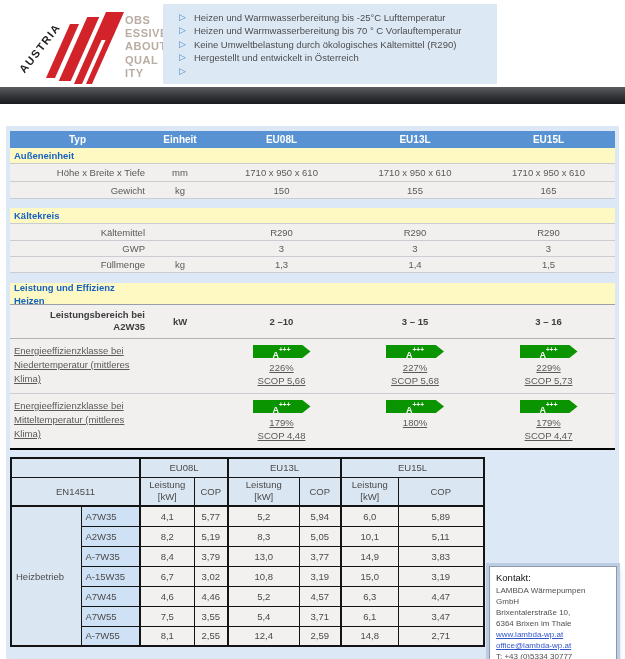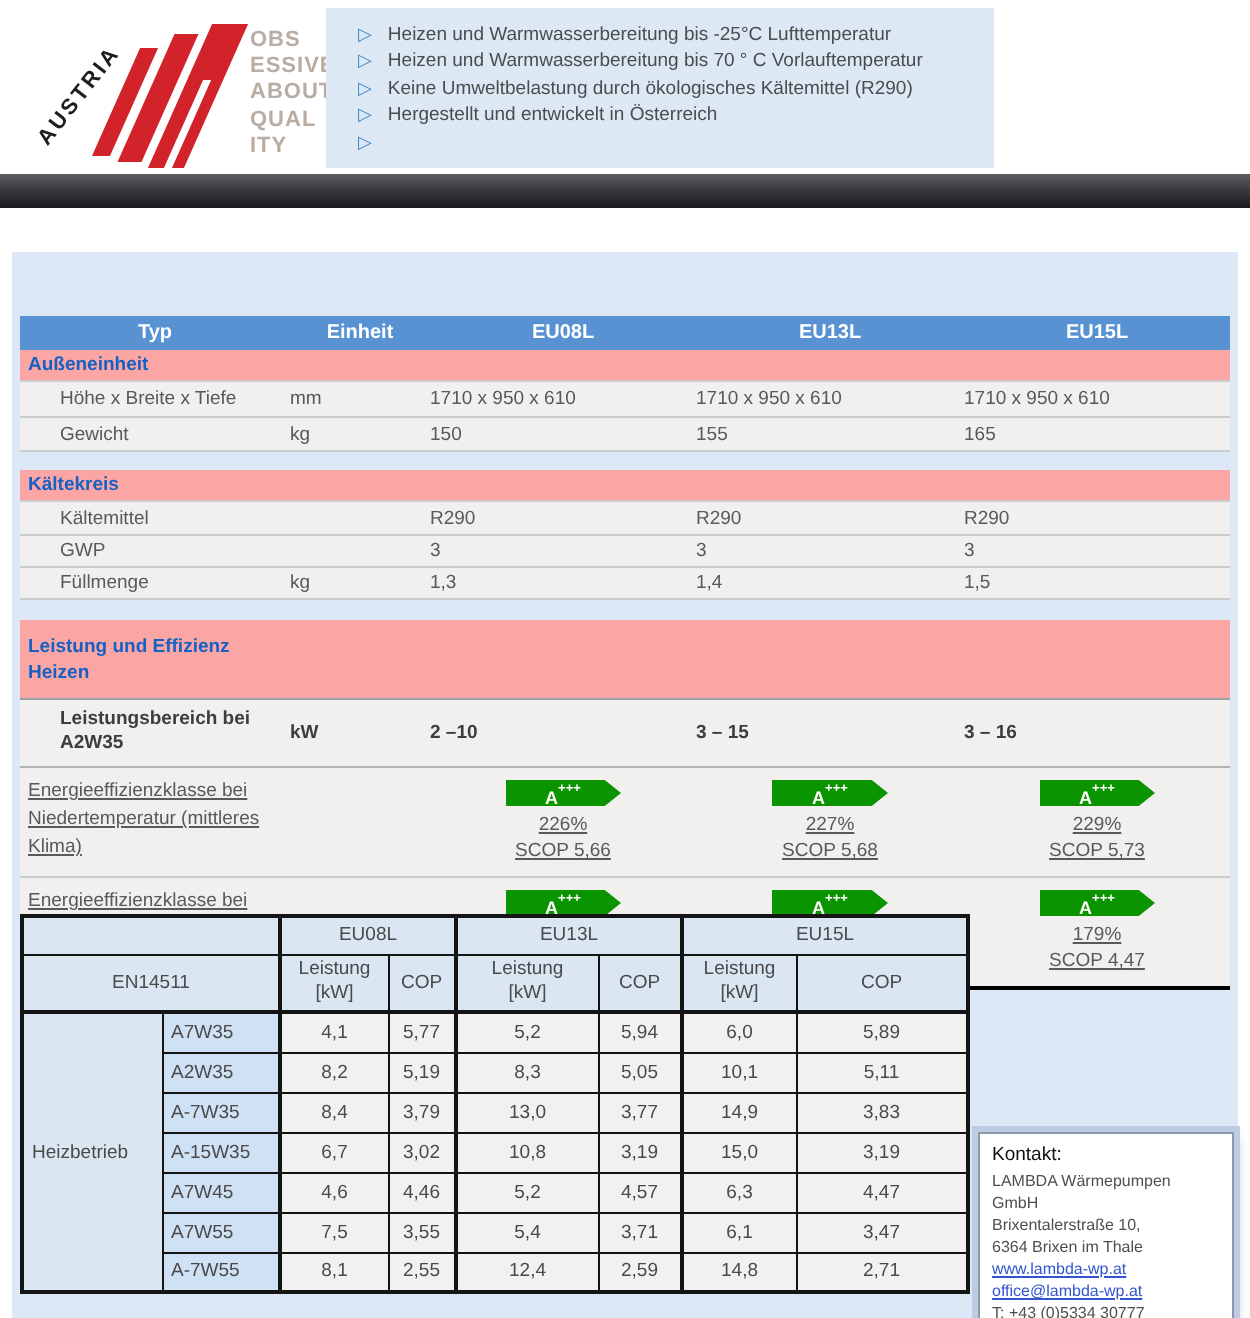--- a/index.html
+++ b/index.html
@@ -26,30 +26,30 @@
 
   .dark-bar { position:absolute; left:0; top:87px; width:625px; height:17px;
               background:linear-gradient(#5a5c60, #3a3c40 45%, #18191b); }
 
   
   .panel { position:absolute; left:6px; top:126px; width:613px; height:533px; background:#dce8f6; }
 
   
   .t1 { position:absolute; left:10px; top:131px; width:605px; color:#595959; }
   .t1row { display:grid; grid-template-columns:135px 70px 133px 134px 133px; align-items:center; }
-  .hdr { background:#5892d2; color:#ffffff; font-weight:bold; font-size:10px; height:17px;margin-top:27px; }
+  .hdr { background:#5892d2; color:#ffffff; font-weight:bold; font-size:10px; height:17px; }
   .hdr > div { text-align:center; }
-  .sect { background:#fca5a5; color:#1661c4; font-weight:bold; font-size:9.5px; height:15px;
+  .sect { background:#fef9c3; color:#1661c4; font-weight:bold; font-size:9.5px; height:15px;
           display:flex; align-items:center; padding-left:4px; }
-  .sect2 { height:39px; flex-direction:column; align-items:flex-start; justify-content:center; line-height:13px; }
+  .sect2 { height:21px; flex-direction:column; align-items:flex-start; justify-content:center; line-height:13px; }
   .drow { background:#f1f0ee; font-size:9.5px; border-top:1px solid #c9cdd1; }
   .drow.last { border-bottom:1px solid #c9cdd1; }
   .h18 { height:18px; } .h17 { height:17px; } .h16 { height:16px; }
-  .lab { padding-left:20px; text-align:left; }
-  .c { }
+  .lab { padding-left:20px; text-align:right; }
+  .c { text-align:center; }
   .gap9 { height:9px; } .gap10 { height:10px; }
   .bereich { background:#f1f0ee; border-top:1px solid #9aa0a6; border-bottom:1px solid #aeb3b8;
              color:#3d3d3f; font-weight:bold; font-size:9.5px; padding:4px 0 5px; }
   .bereich .lab { line-height:12px; }
   .effrow { background:#f1f0ee; font-size:9.5px; padding:4px 0 6px; align-items:start;text-decoration:underline; }
   .effrow.mittel { border-top:1px solid #c9cdd1; border-bottom:2px solid #000000; }
   .efflab { padding-left:4px; line-height:14px; padding-top:1px; }
   .badge { display:block; width:58px; height:13px; margin:2px auto 3px; background:#0a9400;
            color:#ffffff; font-size:9px; font-weight:bold; text-align:center; line-height:13px;
            clip-path:polygon(0 0, 86% 0, 100% 50%, 86% 100%, 0 100%); }

